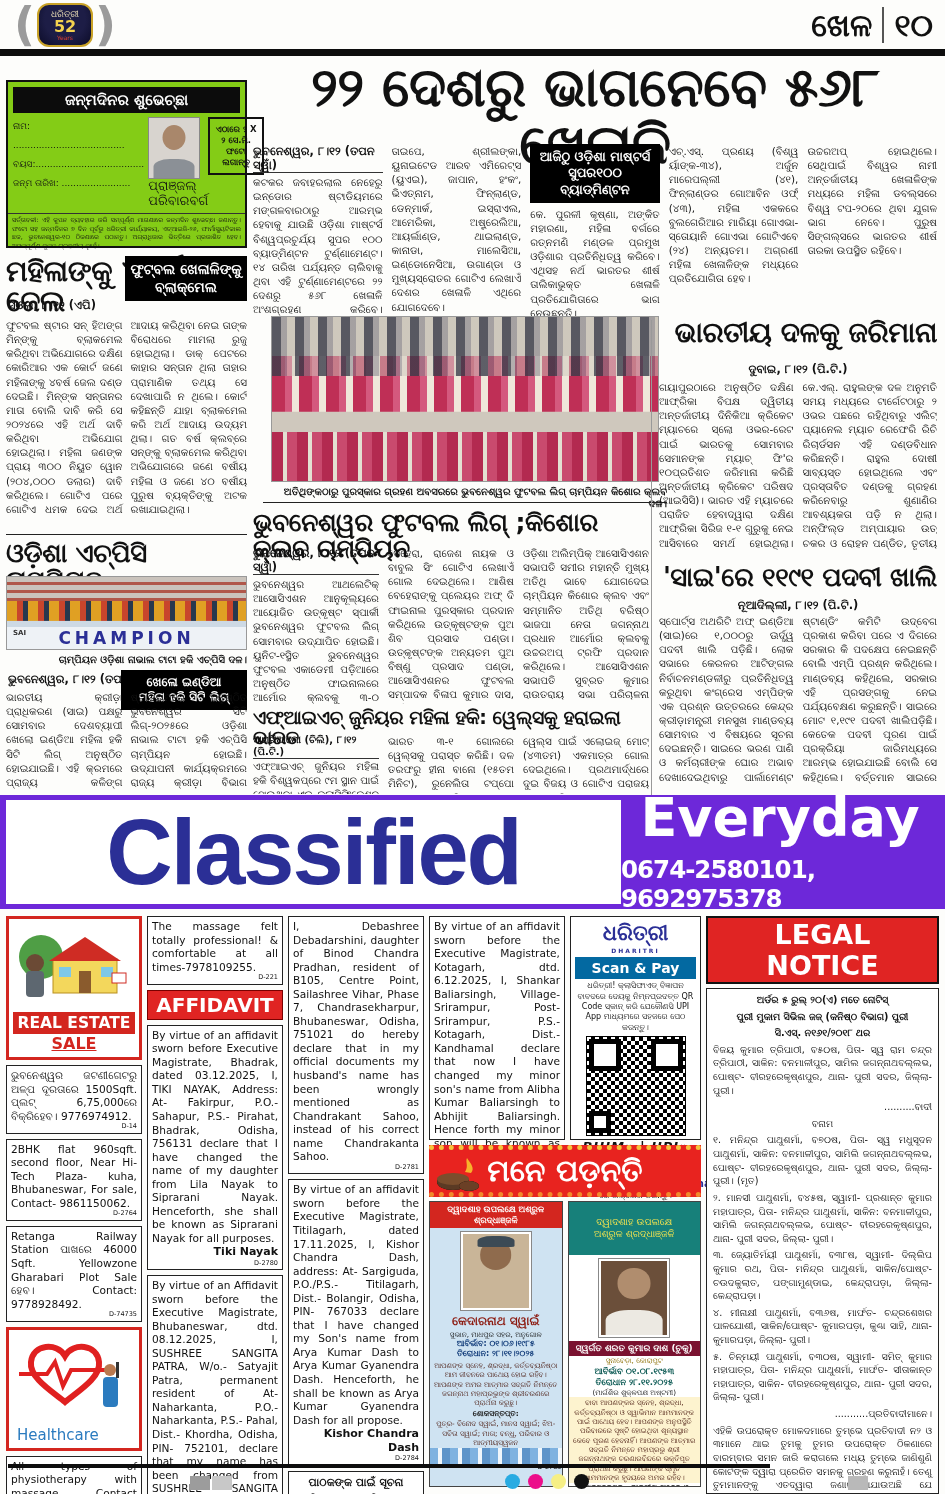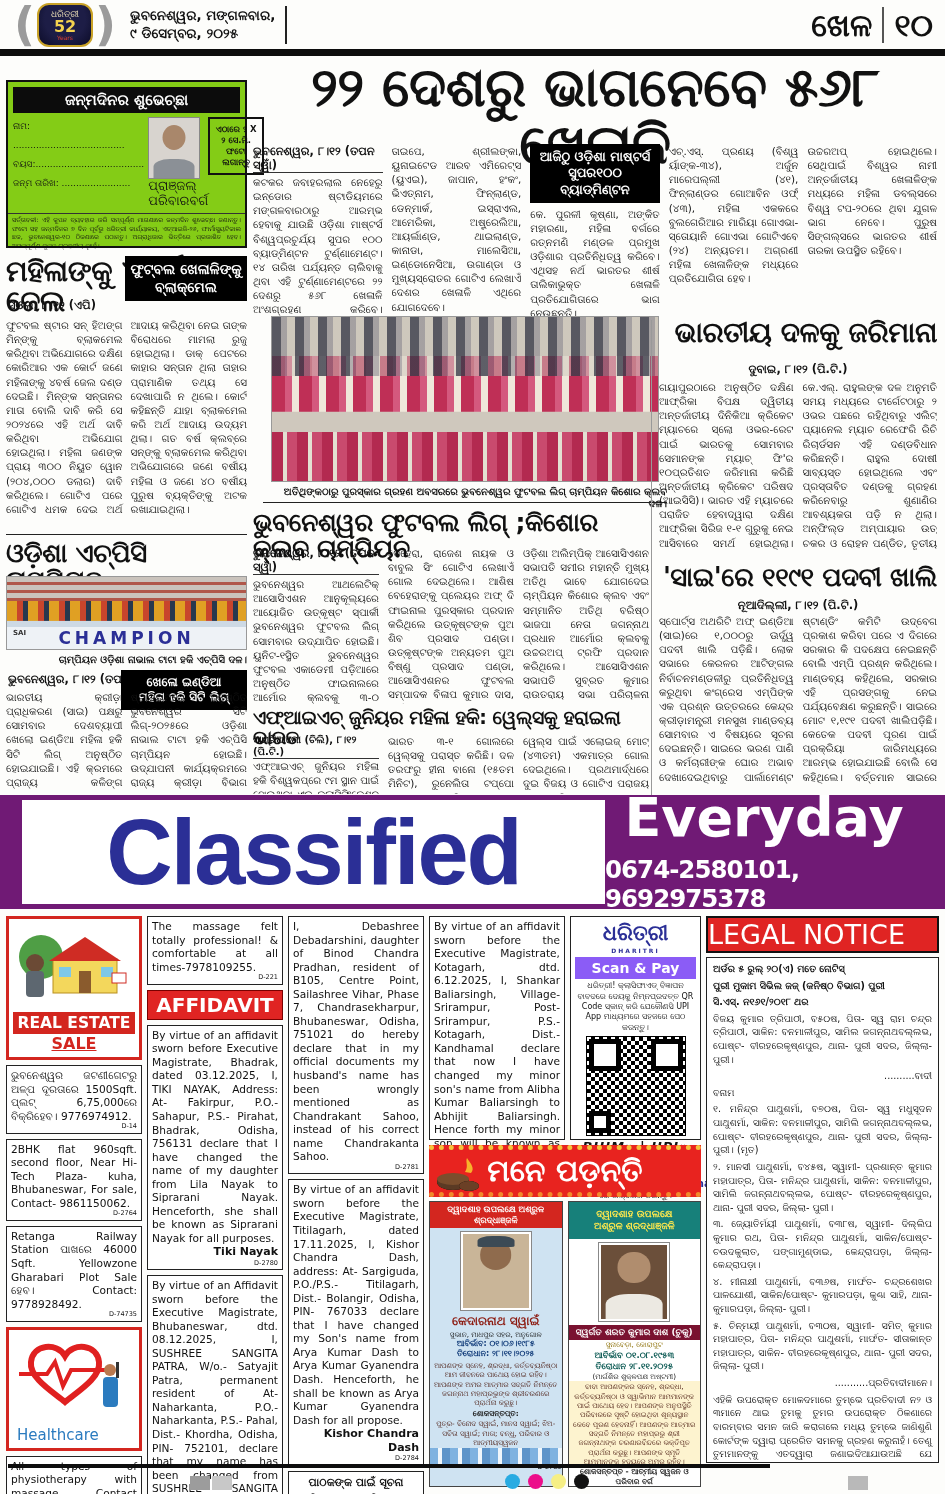--- a/index.html
+++ b/index.html
@@ -60,21 +60,21 @@
     background-image:
       repeating-linear-gradient(0deg,#b0574a 0 3px,#cac3bc 3px 8px),
       repeating-linear-gradient(90deg,#e0a023 0 10px,#c8452c 10px 16px,#27384e 16px 21px);
     background-size:100% 34%,100% 36%;background-position:0 0,0 38%;background-repeat:no-repeat}
   .champ-band{position:absolute;left:0;right:0;bottom:0;height:30%;background:#eef2f6;
     display:flex;flex-direction:column;align-items:center;justify-content:center}
   .champ-text{color:#2b2f96;font-weight:800;font-size:17px;letter-spacing:4px}
   .champ-sai{position:absolute;left:6px;top:2px;font-size:7px;font-weight:bold;color:#333}
 
   
-  .cl-banner{position:absolute;top:795px;left:0;right:0;height:114px;background:#701a75;padding:5px 22px;display:flex}
+  .cl-banner{position:absolute;top:795px;left:0;right:0;height:114px;background:#6d28d9;padding:5px 6px;display:flex}
   .cl-white{background:#fff;flex:1;display:flex;align-items:center;justify-content:center;border:1px solid #fff}
   .cl-word{color:#2b2f96;font-weight:800;font-size:92px;line-height:.9;letter-spacing:-2px;font-family:"Liberation Sans","DejaVu Sans",sans-serif}
   .cl-right{width:318px;display:flex;flex-direction:column;align-items:center;justify-content:center;color:#fff}
   .cl-everyday{font-weight:800;font-size:54px;line-height:1}
   .cl-phones{font-weight:800;font-size:24.5px;margin-top:10px;letter-spacing:-1px}
 
   
   .classified{position:absolute;top:916px;left:6px;right:6px;height:566px;display:grid;
       grid-template-columns:136px 136px 136px 136px 131px 1fr;grid-template-rows:224px 1fr;gap:5px}
   .c1{grid-column:1;grid-row:1/3}.c2{grid-column:2;grid-row:1/3}.c3{grid-column:3;grid-row:1/3}
@@ -89,56 +89,56 @@
   
   .recard{border:3px solid #d3261f;padding:4px;margin-bottom:5px;background:#fff;text-align:center}
   .re-band{background:#d3261f;color:#fff;font-weight:800;font-size:15.5px;padding:2px 0;margin-top:3px}
   .re-sale{color:#d3261f;font-weight:800;font-size:16px;text-decoration:underline}
   .hc-label{color:#2b7bbf;font-size:15px;text-align:left;padding-left:4px}
 
   
   .scanpay{border:1.5px solid #222;background:#fff;padding:3px 4px;text-align:center;font-size:8px;line-height:1.3}
   .sp-logo{color:#2b2f96;font-weight:800;font-size:21px;font-family:"Liberation Serif","DejaVu Serif",serif}
   .sp-sub{font-size:6px;letter-spacing:2px;color:#2b2f96;font-weight:bold}
-  .sp-bar{background:#8b5cf6;color:#fff;font-weight:800;font-size:14px;padding:2px 0;margin:2px 0}
+  .sp-bar{background:#0369a1;color:#fff;font-weight:800;font-size:14px;padding:2px 0;margin:2px 0}
   .qr{width:100px;height:100px;margin:3px auto;border:1px solid #000;position:relative;
       background-image:conic-gradient(#000 0 90deg,#fff 90deg 180deg,#000 180deg 270deg,#fff 270deg);background-size:8px 8px}
   .qr::before,.qr::after,.qr .fm{content:"";position:absolute;width:22px;height:22px;background:#fff;border:5px solid #000}
   .qr::before{left:2px;top:2px}.qr::after{right:2px;top:2px}.qr .fm{left:2px;bottom:2px}
   .sp-bhim{font-weight:800;font-style:italic;font-size:13px;letter-spacing:1px}
   .sp-mail{color:#2b2f96;font-weight:800;font-size:10.5px}
 
   
   .mane-banner{background:#e8231f;border-top:5px dotted #f5c33b;border-bottom:5px dotted #f08a2c;
       color:#fff;font-weight:800;font-size:30px;text-align:center;height:52px;display:flex;align-items:center;justify-content:center;position:relative}
   .diya{position:absolute;left:6px;top:8px;width:46px;height:34px}
   .obits{display:flex;gap:5px;margin-top:4px;height:286px}
   .obit{flex:1;border:1.5px solid #444;overflow:hidden;font-size:7.2px;line-height:1.3;text-align:center;background:#fff}
   .obit1{background:#cfe3f2}
   .obit-head1{background:#d3261f;color:#fff;font-weight:bold;font-size:8.5px;padding:2px;white-space:pre-line}
-  .obit-head2{background:#17807a;color:#ffe84d;font-weight:bold;padding:6px;white-space:pre-line;font-size:9.5px}
+  .obit-head2{background:#17807a;color:#ffe84d;font-weight:normal;padding:14px;white-space:pre-line;font-size:9.5px}
   .obit-photo{width:70px;height:78px;margin:4px auto;border:2px solid #fff;outline:1px solid #888;position:relative}
   .op1{background:#c9b598}
   .op1::before{content:"";position:absolute;left:50%;top:8%;width:48%;height:40%;transform:translateX(-50%);border-radius:48%;background:#8f6b4d}
   .op1::after{content:"";position:absolute;left:50%;top:2%;width:56%;height:16%;transform:translateX(-50%);border-radius:40% 40% 10% 10%;background:#3c4a55}
   .op2{background:#6b4f3a}
   .op2::before{content:"";position:absolute;left:50%;top:10%;width:50%;height:42%;transform:translateX(-50%);border-radius:48%;background:#b08d6e}
   .op2::after{content:"";position:absolute;left:50%;bottom:0;width:86%;height:34%;transform:translateX(-50%);border-radius:40% 40% 0 0;background:#ece9e2}
   .obit-name1{color:#8c1a10;font-weight:800;font-size:12px}
   .obit-name2{background:#7a1230;color:#fff;font-weight:800;font-size:9px;padding:2px}
   .obit-dates{font-weight:800;color:#123c7a;font-size:8px}
   .obit-dates2{font-weight:800;color:#0c5a54;font-size:8.5px}
   .obit-body{padding:1px 4px;text-align:center;color:#4a1a10}
   .obit-sig{font-weight:800;font-size:7.5px;color:#222}
   .flowerstrip{height:16px;background:repeating-linear-gradient(90deg,#7fb2e0 0 8px,#f0f6fb 8px 12px,#5e94c9 12px 20px)}
 
   
-  .legal-head{background:#e02423;color:#fff;font-weight:400;font-size:27px;border:2px solid #111;padding:1px 0;margin-bottom:4px}
+  .legal-head{background:#e02423;color:#fff;font-weight:700;font-size:27px;text-align:center;border:2px solid #111;padding:1px 12px;margin-bottom:4px}
   .legal-box{border:1.5px solid #222;padding:4px 6px;font-size:9.6px;line-height:1.42;text-align:justify;height:506px;overflow:hidden;background:#fff}
-  .legal-box .ctr{}
+  .legal-box .ctr{text-align:center}
   .legal-box .rt{text-align:right}
   .legal-box .bold{font-weight:bold}
   .legal-box p{margin-bottom:3px}
 
   
   .reader-note{border:1.5px solid #222;padding:4px 6px;text-align:center;background:#fff}
   .reader-note .t{font-weight:800;font-size:11px;margin-bottom:3px}
   .reader-note .b{font-size:8.2px;line-height:1.45;text-align:center}
 
   
@@ -157,24 +157,20 @@
 
   <header class="masthead">
     <div class="logo-wrap">
       <span class="paren">(</span>
       <span class="badge">
         <span class="b1">ଧରିତ୍ରୀ</span>
         <span class="b2">52</span>
         <span class="b3">Years</span>
       </span>
       <span class="paren">)</span>
-    </div>
-    <div class="mast-date">
-      <div>ଭୁବନେଶ୍ୱର, ମଙ୍ଗଳବାର,</div>
-      <div>୯ ଡିସେମ୍ବର, ୨୦୨୫</div>
     </div>
     <div class="mast-right">
       <span class="mast-section">ଖେଳ</span>
       <span class="mast-sep"></span>
       <span class="mast-page">୧୦</span>
     </div>
   </header>
   <div class="mast-rule"></div>
 
   <section class="news">

